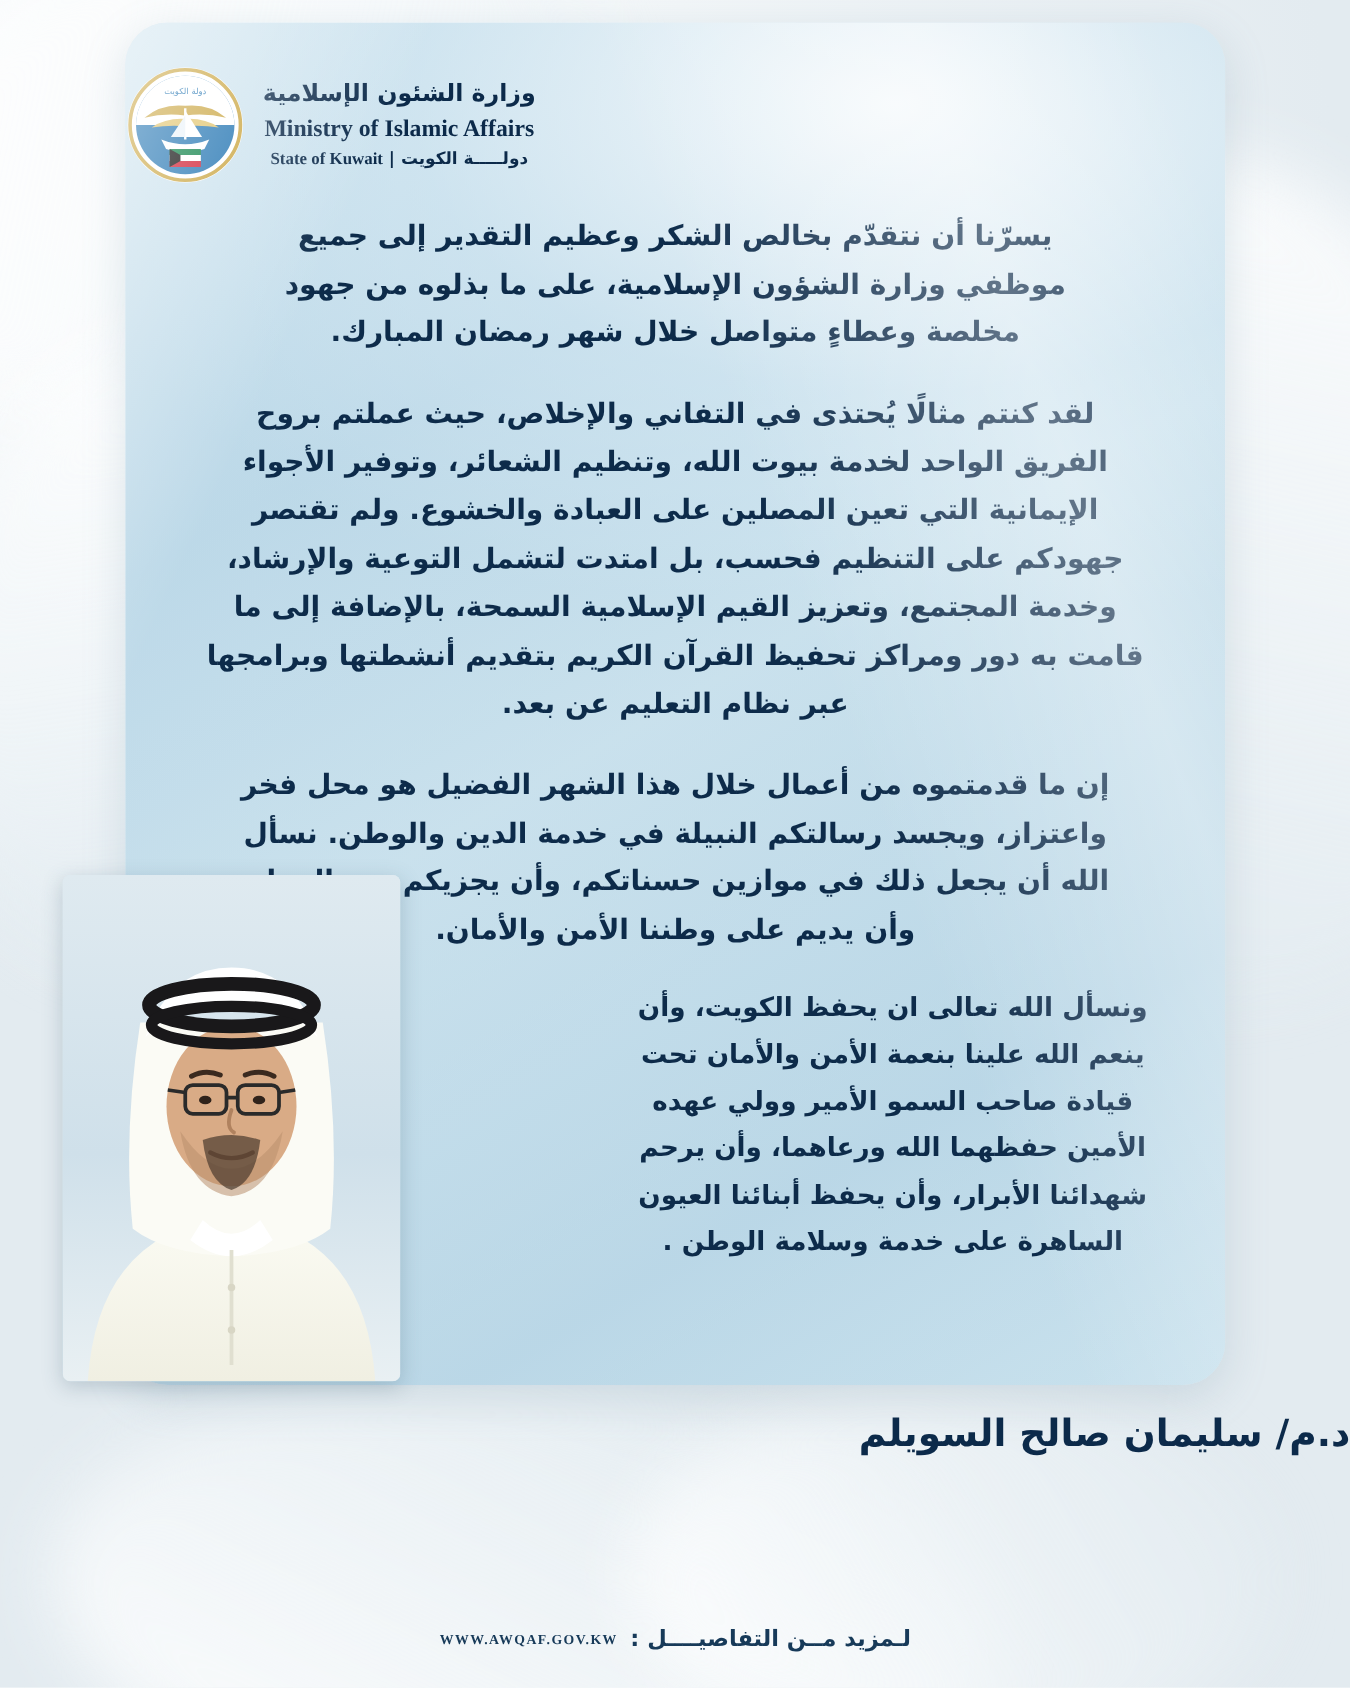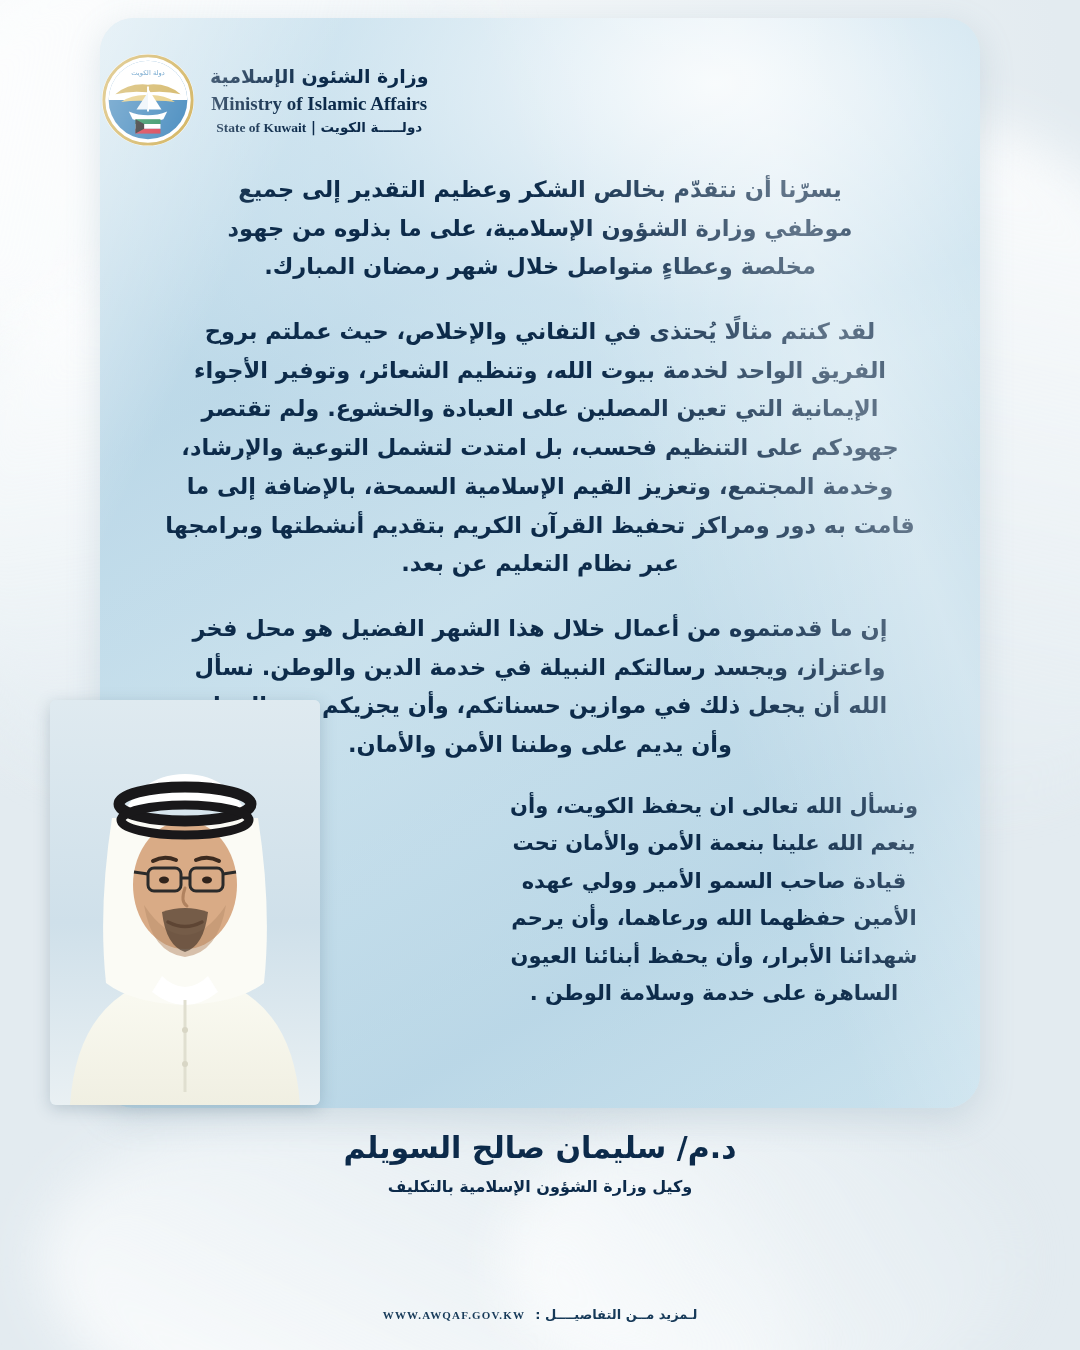--- a/index.html
+++ b/index.html
@@ -117,36 +117,36 @@
     width: 270px; height: 405px;
     border-radius: 6px;
     overflow: hidden;
     box-shadow: 0 4px 16px rgba(60,90,110,.25);
     background: linear-gradient(180deg, #d9e7ee 0%, #c8dce7 100%);
   }
 
   .signature {
     position: absolute;
     left: 0; right: 0; top: 1130px;
-    text-align: center;
+    text-align: right;
     direction: rtl;
     color: #0c2a4a;
   }
   .sig-name { font-size: 30px; font-weight: bold; letter-spacing: .3px; }
   .sig-role { font-size: 16px; font-weight: bold; margin-top: 12px; }
 
   .footer {
     position: absolute;
     left: 0; right: 0; bottom: 28px;
     display: flex; align-items: center; justify-content: center;
     gap: 10px;
     direction: rtl;
     color: #173a59;
   }
-  .footer .label { font-size: 13px; font-weight: bold; letter-spacing: 1.5px; }
+  .footer .label { font-size: 18px; font-weight: bold; letter-spacing: 1.5px; }
   .footer .url {
     font-size: 11px; font-weight: bold; letter-spacing: 1.2px;
     font-family: "Liberation Serif", serif; direction: ltr;
   }
 </style>
 </head>
 <body>
 
 <div class="bg-streak s1"></div>
 <div class="bg-streak s2"></div>
@@ -256,19 +256,18 @@
 
     <path d="M112 276 q23 22 46 0 l10 16 q-33 26 -66 0 Z" fill="#ffffff"></path>
     <line x1="135" y1="300" x2="135" y2="392" stroke="#e0dfd0" stroke-width="3"></line>
     <circle cx="135" cy="330" r="3" fill="#d8d6c5"></circle>
     <circle cx="135" cy="364" r="3" fill="#d8d6c5"></circle>
   </svg>
 </div>
 
 <div class="signature">
   <div class="sig-name">د.م/ سليمان صالح السويلم</div>
-  <div class="sig-role">وكيل وزارة الشؤون الإسلامية بالتكليف</div>
 </div>
 
 <div class="footer">
   <span class="label">لـمزيد مــن التفاصيــــل :</span>
   <span class="url">WWW.AWQAF.GOV.KW</span>
 </div>
 
 </body></html>

